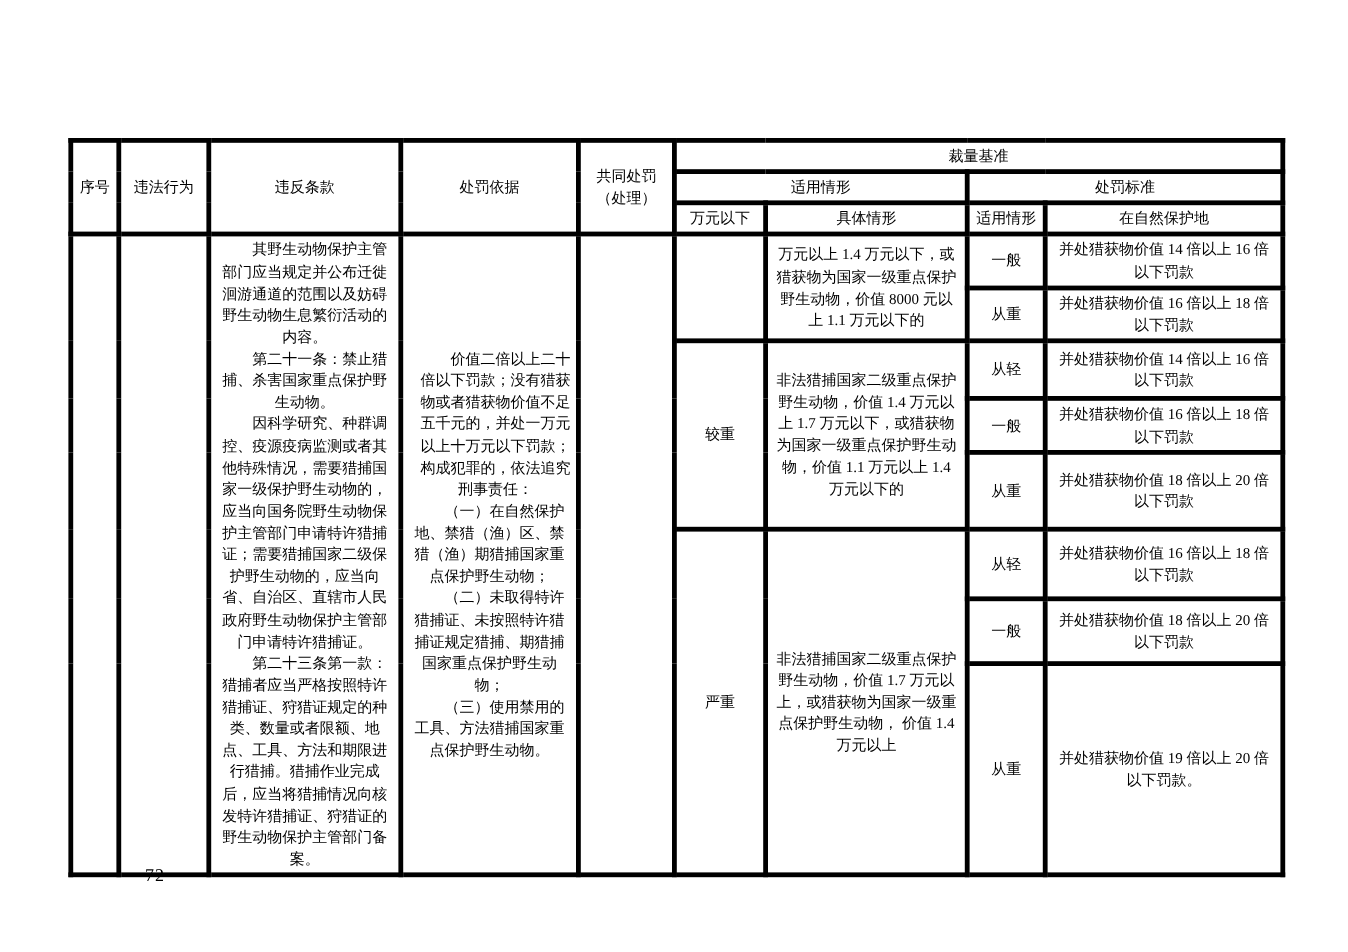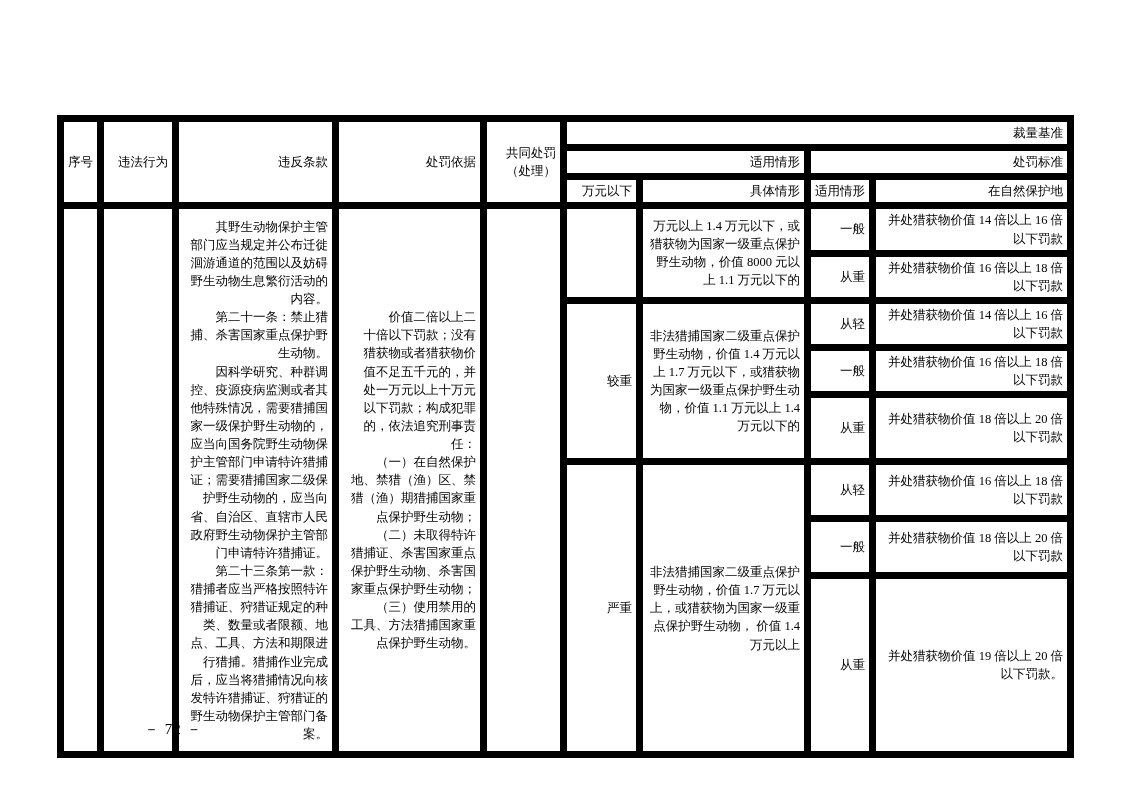--- a/index.html
+++ b/index.html
@@ -23,26 +23,26 @@
   }
   table.doc {
     position: absolute;
     left: 57px;
     top: 115px;
     width: 1010px;
     border-collapse: collapse;
     table-layout: fixed;
   }
   table.doc th, table.doc td {
-    border: 7px solid #000000;
+    border: 4px solid #000000;
     vertical-align: middle;
     padding: 2px 4px;
     font-size: 12.5px;
     line-height: 1.45;
-    text-align: right;
+    text-align: center;
   }
   table.doc th {
     font-weight: normal;
   }
   td.body-text {
     text-align: justify;
     text-justify: inter-ideograph;
     vertical-align: top;
     padding: 5px 6px 6px 6px;
     font-size: 13px;
@@ -73,21 +73,20 @@
     padding: 4px 6px;
     font-family: Liberation Serif, serif;
   }
   .pagenum {
     position: absolute;
     left: 100px;
     top: 720px;
     font-size: 15px;
     letter-spacing: 1px;
     font-family: "Liberation Serif", serif;
-    margin-left: 44px;
   }
   .hdr-sub { font-size: 12.5px; }
 </style>
 </head>
 <body>
 
 <div class="page">
 
   <table class="doc">
     <colgroup>
@@ -131,21 +130,21 @@
         <td rowspan="8"></td>
         <td rowspan="8" class="body-text">
             <div style="text-indent: 2em;">其野生动物保护主管部门应当规定并公布迁徙洄游通道的范围以及妨碍野生动物生息繁衍活动的内容。</div>
             <div style="text-indent: 2em;">第二十一条：禁止猎捕、杀害国家重点保护野生动物。</div>
             <div style="text-indent: 2em;">因科学研究、种群调控、疫源疫病监测或者其他特殊情况，需要猎捕国家一级保护野生动物的，应当向国务院野生动物保护主管部门申请特许猎捕证；需要猎捕国家二级保护野生动物的，应当向省、自治区、直辖市人民政府野生动物保护主管部门申请特许猎捕证。</div>
             <div style="text-indent: 2em;">第二十三条第一款：猎捕者应当严格按照特许猎捕证、狩猎证规定的种类、数量或者限额、地点、工具、方法和期限进行猎捕。猎捕作业完成后，应当将猎捕情况向核发特许猎捕证、狩猎证的野生动物保护主管部门备案。</div>
           </td>
         <td rowspan="8" class="body-text">
             <div style="text-indent: 2em; margin-left: 10px;">价值二倍以上二十倍以下罚款；没有猎获物或者猎获物价值不足五千元的，并处一万元以上十万元以下罚款；构成犯罪的，依法追究刑事责任：</div>
             <div style="text-indent: 2em;">（一）在自然保护地、禁猎（渔）区、禁猎（渔）期猎捕国家重点保护野生动物；</div>
-            <div style="text-indent: 2em;">（二）未取得特许猎捕证、杀害国家重点保护野生动物、杀害国家重点保护野生动物；</div>
+            <div style="text-indent: 2em;">（二）未取得特许猎捕证、未按照特许猎捕证规定猎捕、期猎捕国家重点保护野生动物；</div>
             <div style="text-indent: 2em;">（三）使用禁用的工具、方法猎捕国家重点保护野生动物。</div>
           </td>
         <td rowspan="8"></td>
         <td rowspan="2" class="cond"></td>
         <td rowspan="2" class="center-just">万元以上 1.4 万元以下，或猎获物为国家一级重点保护野生动物，价值 8000 元以上 1.1 万元以下的</td>
         <td class="level">一般</td>
         <td class="std">并处猎获物价值 14 倍以上 16 倍以下罚款</td>
       </tr>
       <tr>
         <td class="level">从重</td>

